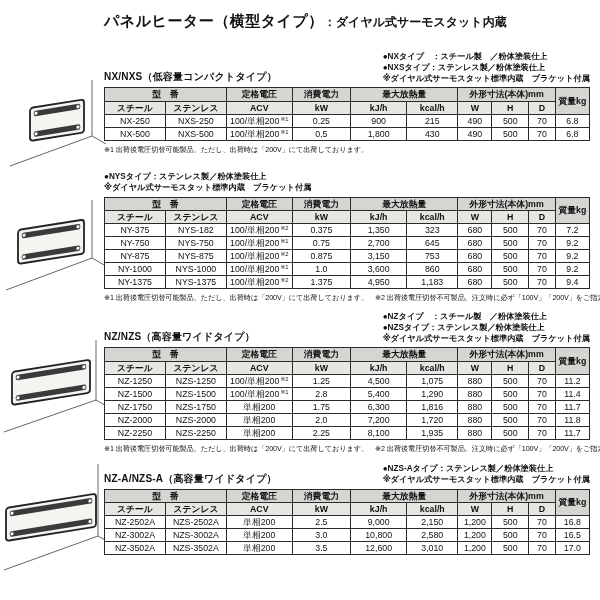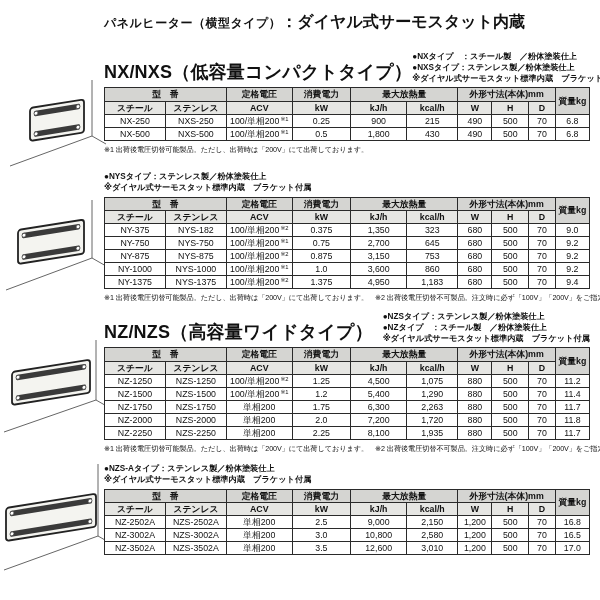--- a/index.html
+++ b/index.html
@@ -1,32 +1,32 @@
 <!DOCTYPE html>
 <html><head>
 <meta charset="utf-8">
 <style>
   html,body{margin:0;padding:0;}
   body{font-family:"Liberation Sans","DejaVu Sans",sans-serif;background:#fff;color:#111;}
   #page{position:relative;width:600px;height:600px;background:#fff;overflow:hidden;}
 
   
   .title{position:absolute;left:104px;top:12px;white-space:nowrap;}
-  .title-main{font-size:12px;font-weight:bold;letter-spacing:0.5px;}
-  .title-sub{font-size:16px;font-weight:bold;}
+  .title-main{font-size:15px;font-weight:bold;letter-spacing:0.5px;}
+  .title-sub{font-size:12px;font-weight:bold;}
 
   
   .section{position:absolute;left:104px;width:486px;}
   #sec-0{top:52px;}
   #sec-1{top:172px;}
   #sec-2{top:312px;}
   #sec-3{top:464px;}
 
   .sec-head{display:flex;justify-content:space-between;align-items:flex-end;margin-bottom:3px;}
-  .heading{font-size:18px;font-weight:bold;white-space:nowrap;letter-spacing:0.2px;}
+  .heading{font-size:10px;font-weight:bold;white-space:nowrap;letter-spacing:0.2px;}
   .notes{font-size:8.2px;font-weight:bold;line-height:1.32;white-space:nowrap;text-align:left;}
 
   table.spec{width:100%;border-collapse:collapse;table-layout:fixed;border:1.5px solid #000;}
   table.spec th,table.spec td{
     border:1px solid #2a2a2a;text-align:center;vertical-align:middle;
     font-size:8.8px;line-height:1.15;padding:1px 0;overflow:hidden;white-space:nowrap;
   }
   table.spec thead tr.grp th{background:#d5d5d2;font-weight:bold;}
   table.spec thead tr.sub th{background:#e6e6e3;font-weight:bold;}
   table.spec thead th.wcell{background:#d5d5d2;font-weight:bold;margin-left:8px;}
@@ -226,21 +226,21 @@
             <tr>
               <td>NY-375</td>
               <td>NYS-182</td>
               <td>100/単相200<span class="vmark">※2</span></td>
               <td>0.375</td>
               <td>1,350</td>
               <td>323</td>
               <td>680</td>
               <td>500</td>
               <td>70</td>
-              <td>9.0</td>
+              <td>7.2</td>
             </tr>
             <tr>
               <td>NY-750</td>
               <td>NYS-750</td>
               <td>100/単相200<span class="vmark">※1</span></td>
               <td>0.75</td>
               <td>2,700</td>
               <td>645</td>
               <td>680</td>
               <td>500</td>
@@ -285,22 +285,22 @@
             </tr>
           </tbody>
       </table>
       <div class="footnote">※1 出荷後電圧切替可能製品。ただし、出荷時は「200V」にて出荷しております。　※2 出荷後電圧切替不可製品。注文時に必ず「100V」「200V」をご指定ください。</div>
     </div>
 
     <div class="section" id="sec-2">
       <div class="sec-head">
         <div class="heading">NZ/NZS（高容量ワイドタイプ）</div>
         <div class="notes">
+            <div>●NZタイプ　：スチール製　／粉体塗装仕上</div>
             <div>●NZSタイプ：ステンレス製／粉体塗装仕上</div>
-            <div>●NZタイプ　：スチール製　／粉体塗装仕上</div>
             <div>※ダイヤル式サーモスタット標準内蔵　ブラケット付属</div>
           </div>
       </div>
       <table class="spec">
         <colgroup>
           <col style="width:12.5%">
             <col style="width:12.5%">
             <col style="width:13.5%">
           <col style="width:12%">
             <col style="width:11.5%">
@@ -341,35 +341,35 @@
               <td>1,075</td>
               <td>880</td>
               <td>500</td>
               <td>70</td>
               <td>11.2</td>
             </tr>
             <tr>
               <td>NZ-1500</td>
               <td>NZS-1500</td>
               <td>100/単相200<span class="vmark">※1</span></td>
-              <td>1.2</td>
+              <td>2.8</td>
               <td>5,400</td>
               <td>1,290</td>
               <td>880</td>
               <td>500</td>
               <td>70</td>
               <td>11.4</td>
             </tr>
             <tr>
               <td>NZ-1750</td>
               <td>NZS-1750</td>
               <td>単相200</td>
               <td>1.75</td>
               <td>6,300</td>
-              <td>2,263</td>
+              <td>1,816</td>
               <td>880</td>
               <td>500</td>
               <td>70</td>
               <td>11.7</td>
             </tr>
             <tr>
               <td>NZ-2000</td>
               <td>NZS-2000</td>
               <td>単相200</td>
               <td>2.0</td>
@@ -392,20 +392,21 @@
               <td>70</td>
               <td>11.7</td>
             </tr>
           </tbody>
       </table>
       <div class="footnote">※1 出荷後電圧切替可能製品。ただし、出荷時は「200V」にて出荷しております。　※2 出荷後電圧切替不可製品。注文時に必ず「100V」「200V」をご指定ください。</div>
     </div>
 
     <div class="section" id="sec-3">
       <div class="sec-head">
+        <div class="heading">NZ-A/NZS-A（高容量ワイドタイプ）</div>
         <div class="notes">
             <div>●NZS-Aタイプ：ステンレス製／粉体塗装仕上</div>
             <div>※ダイヤル式サーモスタット標準内蔵　ブラケット付属</div>
           </div>
       </div>
       <table class="spec">
         <colgroup>
           <col style="width:12.5%">
             <col style="width:12.5%">
             <col style="width:13.5%">

